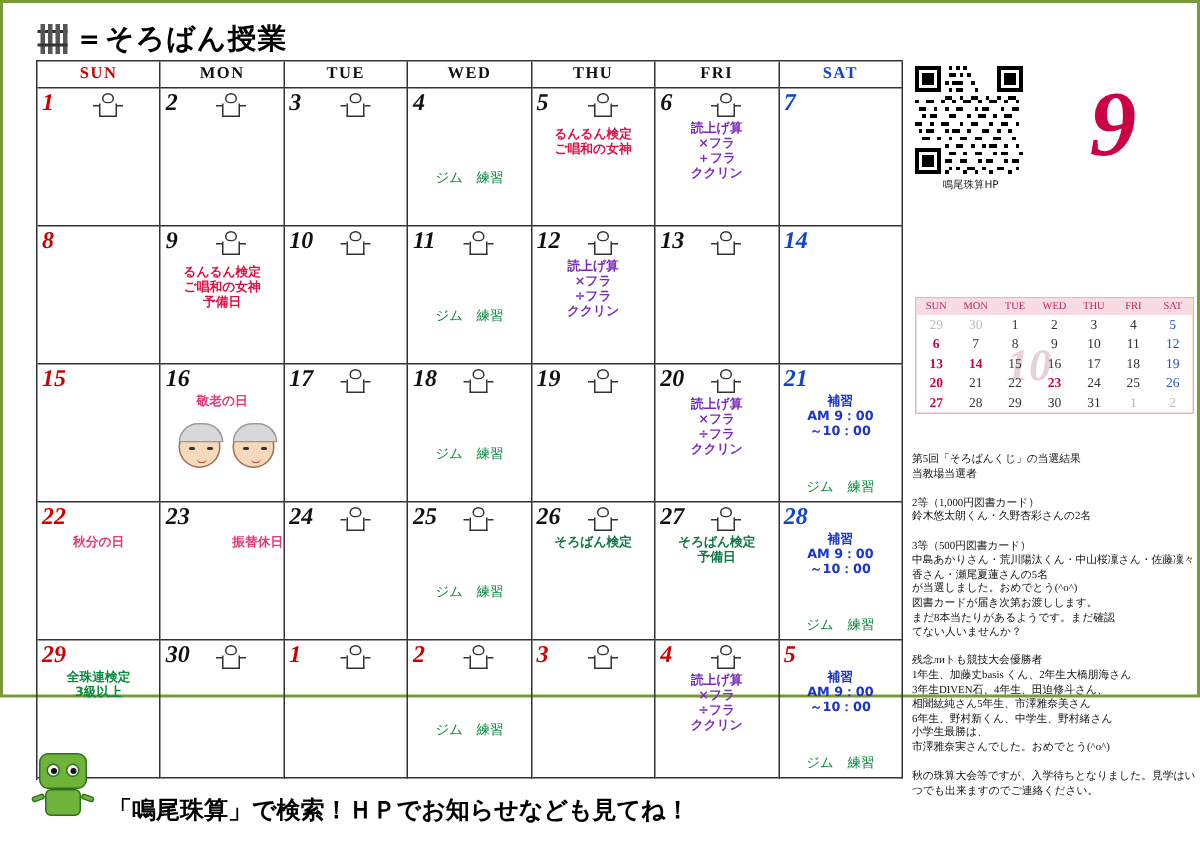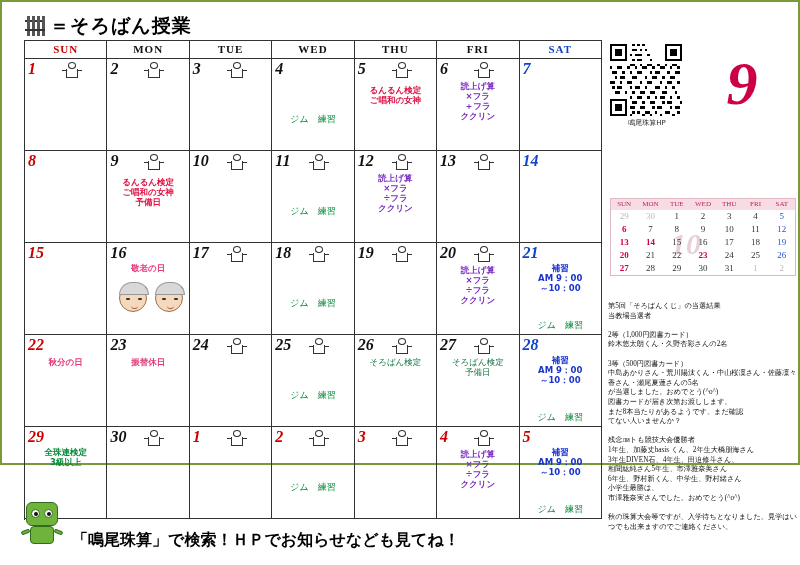--- a/index.html
+++ b/index.html
@@ -82,21 +82,21 @@
   .ev {
     font-size:8.5px; line-height:10px;
     font-family:"DejaVu Sans", sans-serif;
     text-align:center; white-space:pre-line;
   }
   .ev.green { color:#0a8a3c; font-weight:bold; }
   .ev.purple { color:#7a2bbf; font-weight:bold; }
   .ev.red { color:#dd1144; font-weight:bold; }
   .ev.blue { color:#1a33cc; font-weight:bold; }
   .ev.pink { color:#e23a7a; font-weight:bold; }
-  .ev.darkgreen { color:#117744; font-weight:normal; }
+  .ev.darkgreen { color:#117744; font-weight:bold; }
   .ev.gym {
     position:absolute; left:0; right:0; bottom:4px;
     font-size:9px; color:#0a8a3c; font-weight:normal; text-align:center;
   }
   .ev-block { position:absolute; left:0; right:0; }
   .qr {
     position:absolute; left:608px; top:42px; width:72px; height:72px;
   }
   .qr-label {
     position:absolute; left:608px; top:116px; width:74px;
@@ -425,21 +425,21 @@
       </div>
     </div>
 
     <div class="week">
       <div class="day sun">
         <div class="dnum">22</div>
         <div class="ev pink ev-block" style="top:22px;">秋分の日</div>
       </div>
       <div class="day mon">
         <div class="dnum">23</div>
-        <div class="ev pink ev-block" style="top:22px;">振替休日</div>
+        <div class="ev pink ev-block" style="top:22px;text-align:right;">振替休日</div>
       </div>
       <div class="day tue">
         <div class="dnum">24</div>
         <div class="kid" style="left:40px;top:3px;">
             <span class="head"></span>
             <span class="body"></span>
             <span class="arm l"></span>
             <span class="arm r"></span>
           </div>
       </div>

